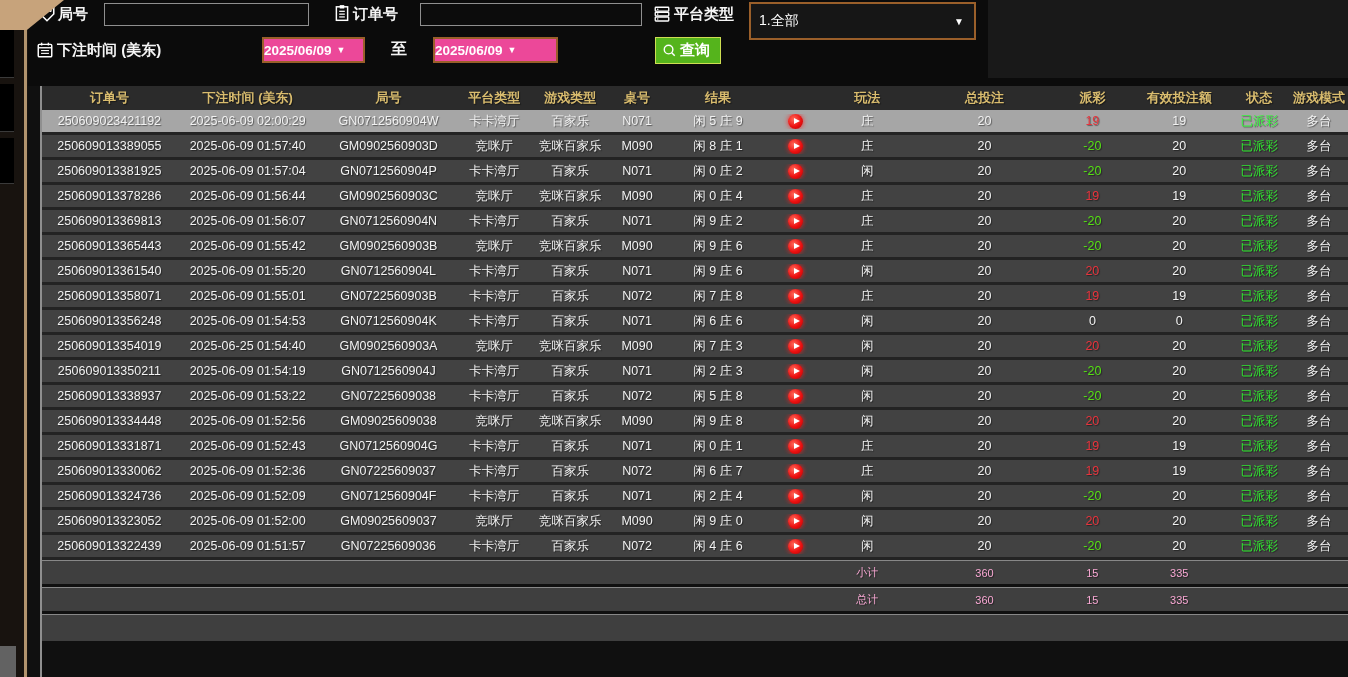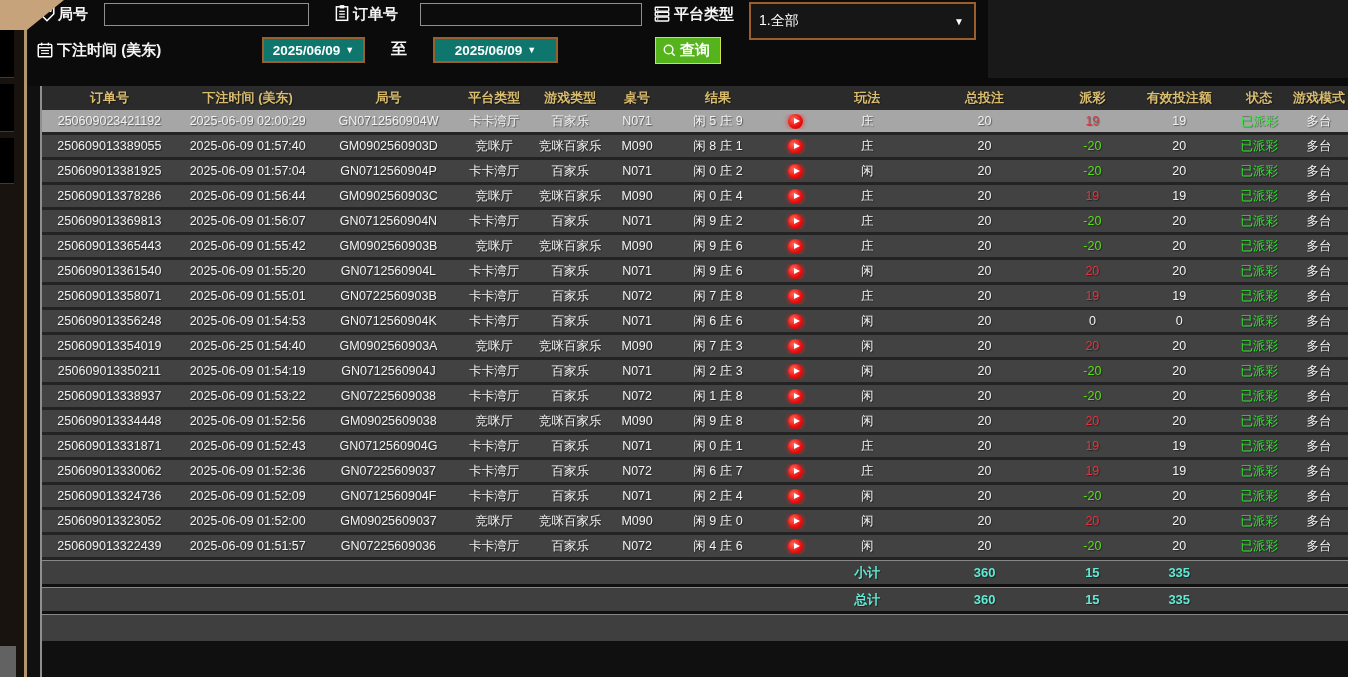--- a/index.html
+++ b/index.html
@@ -23,22 +23,22 @@
   .filter-right-panel { position:absolute; left:960px; top:0; width:360px; height:78px; background:#191919; }
   .flabel { position:absolute; color:#f5f5f5; font-size:15px; font-weight:bold; white-space:nowrap; }
   .ficon { position:absolute; width:18px; height:18px; }
   .ficon svg { width:18px; height:18px; display:block; }
   .finput { position:absolute; height:23px; background:#0c0c0c; border:1px solid #8f8f8f;
     color:#fff; font-size:13px; padding:0 6px; outline:none; }
   .dropdown { position:absolute; left:721px; top:2px; width:227px; height:27px; background:#161616;
     border:2px solid #9a5f2a; color:#fff; font-size:14px; display:flex; align-items:center;
     padding:17px 8px; cursor:pointer; }
   .dropdown .caret { margin-left:auto; font-size:10px; color:#fff; padding-right:2px; }
-  .datebtn { position:absolute; top:37px; height:26px; background:#0f766e; border:2px solid #9a5f2a;
-    color:#fff; font-size:13.5px; font-weight:bold; display:flex; align-items:center; justify-content:center;
+  .datebtn { position:absolute; top:37px; height:26px; background:#ec4899; border:2px solid #9a5f2a;
+    color:#fff; font-size:13.5px; font-weight:bold; display:flex; align-items:center; justify-content:flex-start;
     gap:5px; cursor:pointer; }
   .datebtn .caret { font-size:9px; }
   .searchbtn { position:absolute; left:627px; top:37px; height:27px; padding:0 10px 0 6px; background:#55b41c;
     border:1px solid #cede52; color:#fff; font-size:15px; font-weight:bold; display:flex; align-items:center;
     gap:3px; cursor:pointer; }
   .searchbtn svg { width:15px; height:15px; }
 
   
   .table { position:absolute; left:40px; top:86px; width:1308px; height:591px; border-left:2px solid #8f8f8f; }
   .trow { display:flex; align-items:center; }
@@ -68,21 +68,21 @@
   .status-paid { color:#2fe42f !important; }
   .drow.selected .status-paid { color:#35f43c !important; }
 
   .play-btn { width:15px; height:15px; border-radius:50%; display:inline-block; position:relative;
     background:radial-gradient(circle at 38% 35%, #ff6a5a 0%, #ec1111 55%, #b30000 100%);
     box-shadow:0 0 5px rgba(255,30,30,.9); cursor:pointer; }
   .play-btn::after { content:""; position:absolute; left:6px; top:4px;
     border-left:6px solid #fff; border-top:3.5px solid transparent; border-bottom:3.5px solid transparent; }
 
   .srow { height:24px; background:#3f3f3f; border-top:1px solid #888; display:flex; align-items:center; }
-  .srow .cell { color:#5eead4; font-size:13px; font-weight:bold; }
+  .srow .cell { color:#f9a8d4; font-size:11px; font-weight:normal; }
   .tail-row { height:27px; background:#3f3f3f; border-top:1px solid #888; margin-top:3px; }
 
   
   .watermark { position:absolute; left:556px; top:320px; color:rgba(255,255,255,.30);
     font-size:31px; font-weight:bold; letter-spacing:1px; pointer-events:none; z-index:6; }
   .watermark .sub { font-size:11px; color:rgba(255,255,255,.26); vertical-align:top; letter-spacing:0; }
 </style>
 </head>
 <body>
 
@@ -383,21 +383,21 @@
       <div class="cell c-stat status-paid">已派彩</div>
       <div class="cell c-mode">多台</div>
     </div>
         <div class="trow drow">
       <div class="cell c-order">250609013338937</div>
       <div class="cell c-time">2025-06-09 01:53:22</div>
       <div class="cell c-round">GN07225609038</div>
       <div class="cell c-plat">卡卡湾厅</div>
       <div class="cell c-game">百家乐</div>
       <div class="cell c-tbl">N072</div>
-      <div class="cell c-res">闲 1 庄 8</div>
+      <div class="cell c-res">闲 5 庄 8</div>
       <div class="cell c-play">
             <span class="play-btn"></span>
           </div>
       <div class="cell c-ptype">闲</div>
       <div class="cell c-total">20</div>
       <div class="cell c-pay pay-loss">-20</div>
       <div class="cell c-valid">20</div>
       <div class="cell c-stat status-paid">已派彩</div>
       <div class="cell c-mode">多台</div>
     </div>

